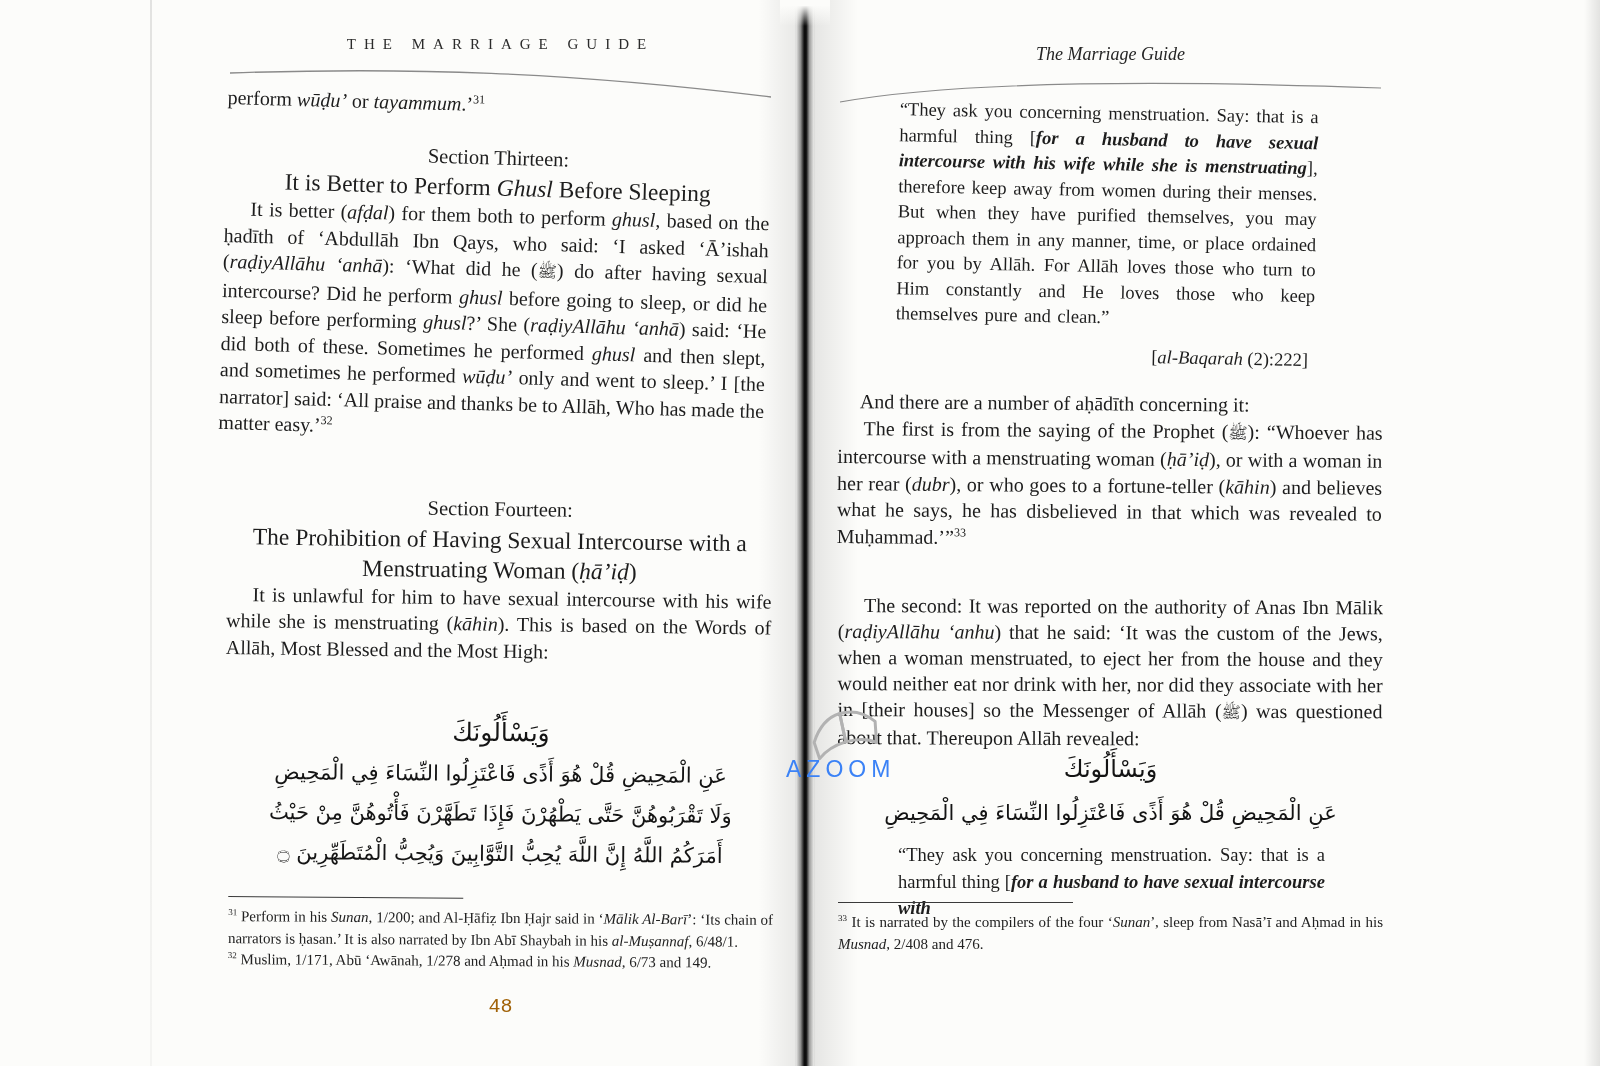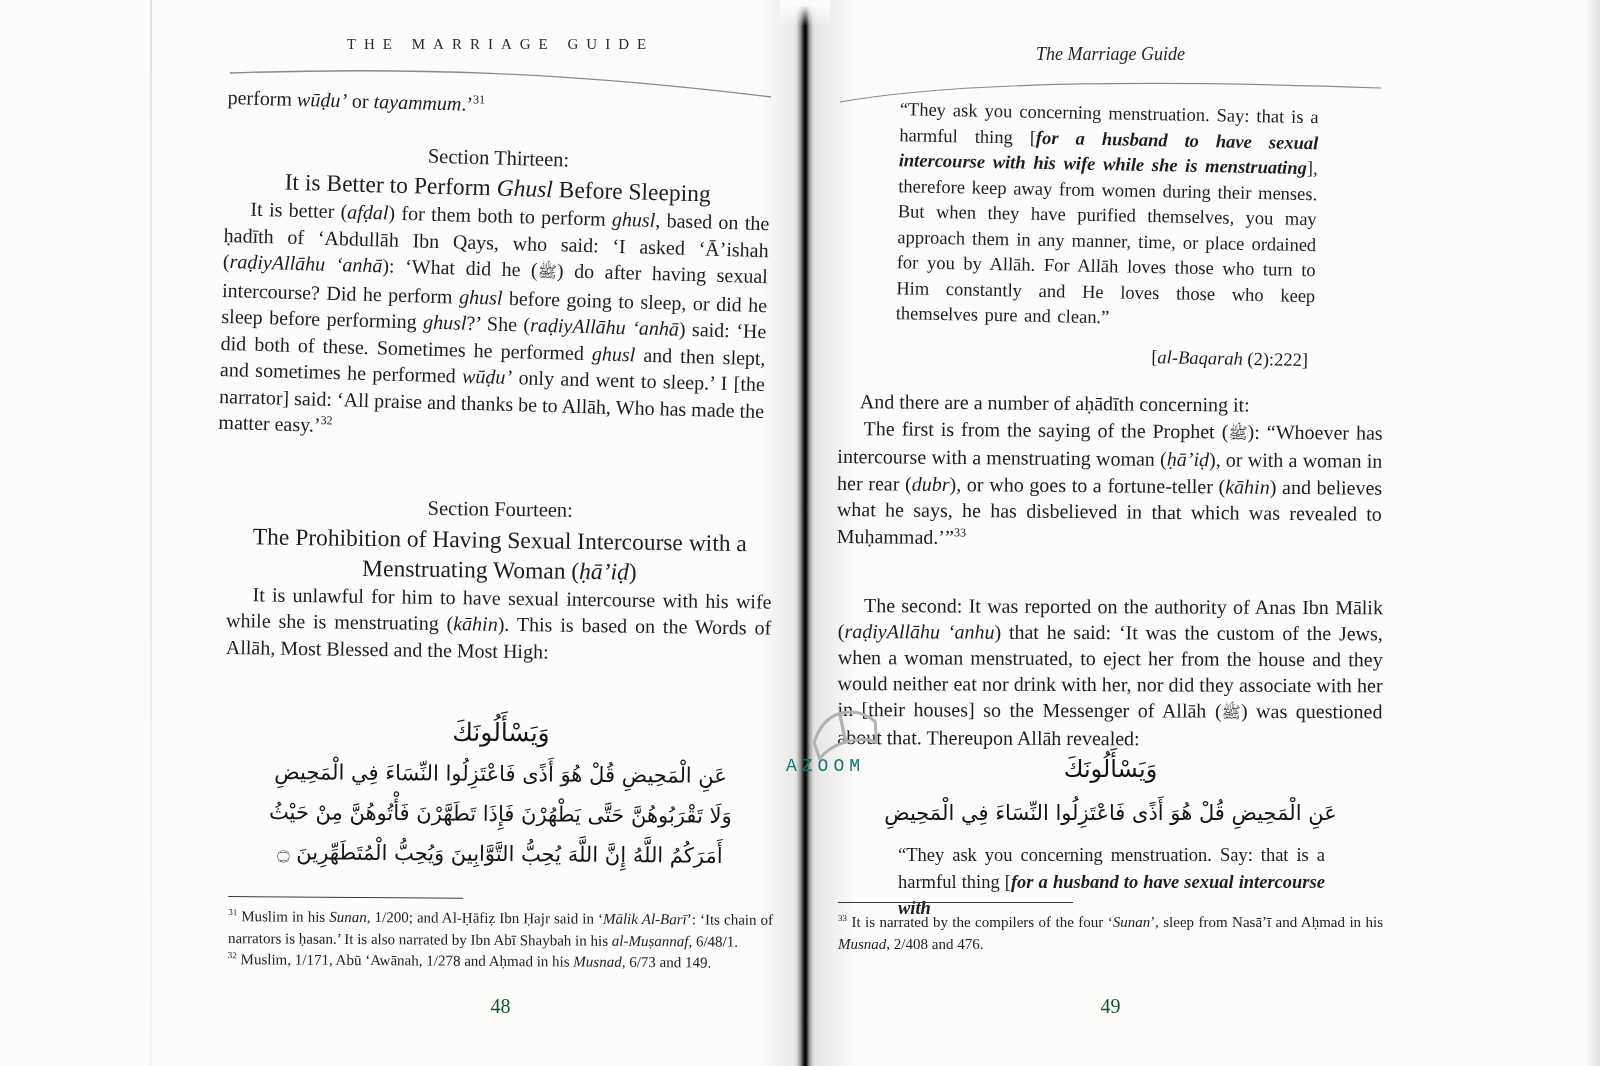--- a/index.html
+++ b/index.html
@@ -41,21 +41,21 @@
         transform:rotate(.8deg);transform-origin:0 0;}
   .arabic{direction:rtl;text-align:center;font-family:"DejaVu Sans",sans-serif;color:#141414;}
   .lp-ar{position:absolute;top:712px;left:0;width:545px;transform:rotate(.5deg);}
   .ar-sm{font-size:25px;line-height:42px;white-space:nowrap;}
   .ar{font-size:21px;line-height:40px;white-space:nowrap;}
   .footnotes{position:absolute;left:0;width:545px;font-size:15px;line-height:21.5px;color:#222;}
   .lp-fn{top:898px;transform:rotate(.4deg);}
   .rp-fn{top:902px;}
   .footrule{width:235px;border:0;border-top:1.4px solid #3a3a3a;margin:0 0 9px 0;}
   .fn{margin:0;text-align:justify;}
-  .pagenum{position:absolute;top:995px;left:0;right:0;text-align:center;font-size:20px;color:#14532d;}
+  .pagenum{position:absolute;top:995px;left:0;right:0;text-align:center;font-size:20px;color:#a16207;font-family:Liberation Mono, monospace;}
 
   .rp-quote{position:absolute;top:96px;left:0;width:545px;transform:rotate(1.1deg);transform-origin:0 0;}
   .quote{margin:0 64px 0 62px;text-align:justify;font-size:18.5px;line-height:25.5px;word-spacing:2px;}
   .citation{margin:15px 70px 0 0;text-align:right;font-size:18.5px;}
   .rp-mid{position:absolute;top:388px;left:0;width:545px;font-size:20px;line-height:26.5px;
         transform:rotate(.5deg);transform-origin:0 0;}
   .lead{margin:0;text-indent:22px;}
   .rp-2nd{position:absolute;top:592px;left:0;width:545px;font-size:20px;line-height:26px;
         transform:rotate(.25deg);transform-origin:0 0;}
   .rp-ar{position:absolute;top:748px;left:0;width:545px;}
@@ -64,22 +64,22 @@
   .closing{position:absolute;top:842px;left:0;width:545px;}
   .closing-inner{margin:0 58px 0 60px;text-align:justify;font-size:18.5px;line-height:26.5px;}
 
   .s-i{font-style:italic;}
   .s-bi{font-style:italic;font-weight:bold;}
   .s-pbuh{font-family:"DejaVu Sans",sans-serif;font-size:.8em;}
   sup{font-size:.6em;line-height:0;vertical-align:super;}
 
   .watermark{position:absolute;left:786px;top:698px;width:150px;z-index:6;}
   .wm-book{margin-left:14px;transform:rotate(-12deg);display:block;}
-  .wm-label{font-family:Liberation Mono, monospace;font-size:18px;letter-spacing:5px;
-        color:#0f766e;margin-top:-4px;}
+  .wm-label{font-family:Liberation Sans, sans-serif;font-size:23px;letter-spacing:5px;
+        color:#3b82f6;margin-top:-4px;}
 </style>
 </head>
 <body>
 
 <div class="scan">
 
   <div class="crease-left"></div>
   <div class="page-shade-l"></div>
   <div class="page-shade-r"></div>
   <div class="gutter"></div>
@@ -107,21 +107,21 @@
 
     <div class="lp-ar arabic">
       <div class="ar-sm">وَيَسْأَلُونَكَ</div>
       <div class="ar">عَنِ الْمَحِيضِ قُلْ هُوَ أَذًى فَاعْتَزِلُوا النِّسَاءَ فِي الْمَحِيضِ</div>
       <div class="ar">وَلَا تَقْرَبُوهُنَّ حَتَّى يَطْهُرْنَ فَإِذَا تَطَهَّرْنَ فَأْتُوهُنَّ مِنْ حَيْثُ</div>
       <div class="ar">أَمَرَكُمُ اللَّهُ إِنَّ اللَّهَ يُحِبُّ التَّوَّابِينَ وَيُحِبُّ الْمُتَطَهِّرِينَ ۝</div>
     </div>
 
     <div class="footnotes lp-fn">
       <hr class="footrule">
-      <p class="fn"><sup>31</sup><span> Muslim in his </span><span class="s-i">Sunan</span><span>, 1/200; and Al-Ḥāfiẓ Ibn Ḥajr said in ‘</span><span class="s-i">Mālik Al-Barī</span><span>’: ‘Its chain of narrators is ḥasan.’ It is also narrated by Ibn Abī Shaybah in his </span><span class="s-i">al-Muṣannaf</span><span>, 6/48/1.</span></p>
+      <p class="fn"><sup>31</sup><span> Perform in his </span><span class="s-i">Sunan</span><span>, 1/200; and Al-Ḥāfiẓ Ibn Ḥajr said in ‘</span><span class="s-i">Mālik Al-Barī</span><span>’: ‘Its chain of narrators is ḥasan.’ It is also narrated by Ibn Abī Shaybah in his </span><span class="s-i">al-Muṣannaf</span><span>, 6/48/1.</span></p>
       <p class="fn"><sup>32</sup><span> Muslim, 1/171, Abū ‘Awānah, 1/278 and Aḥmad in his </span><span class="s-i">Musnad</span><span>, 6/73 and 149.</span></p>
     </div>
 
     <div class="pagenum">48</div>
   </div>
 
   <div class="page page-r">
     <div class="run-head-r">The Marriage Guide</div>
     <svg class="head-rule rule-r" width="545" height="36" viewBox="0 0 545 36">
       <path d="M2,26 C120,5 320,4 543,12" fill="none" stroke="#8a8a8a" stroke-width="1.2"></path>
@@ -148,21 +148,20 @@
 
     <div class="closing">
       <p class="closing-inner"><span>“They ask you concerning menstruation. Say: that is a harmful thing [</span><span class="s-bi">for a husband to have sexual intercourse with</span></p>
     </div>
 
     <div class="footnotes rp-fn">
       <hr class="footrule">
       <p class="fn"><sup>33</sup><span> It is narrated by the compilers of the four ‘</span><span class="s-i">Sunan</span><span>’, sleep from Nasā’ī and Aḥmad in his </span><span class="s-i">Musnad</span><span>, 2/408 and 476.</span></p>
     </div>
 
-    <div class="pagenum">49</div>
   </div>
 
   <div class="watermark">
     <svg class="wm-book" width="88" height="62" viewBox="0 0 88 62">
       <g fill="none" stroke="#b2b2b2" stroke-width="3" stroke-linejoin="round">
         <path d="M12 38 C20 24 31 16 43 15 L43 44 C31 45 21 49 14 55 Z"></path>
         <path d="M76 30 C67 19 55 14 43 15 L43 44 C55 43 65 45 73 51 Z"></path>
       </g>
     </svg>
     <div class="wm-label">AZOOM</div>

